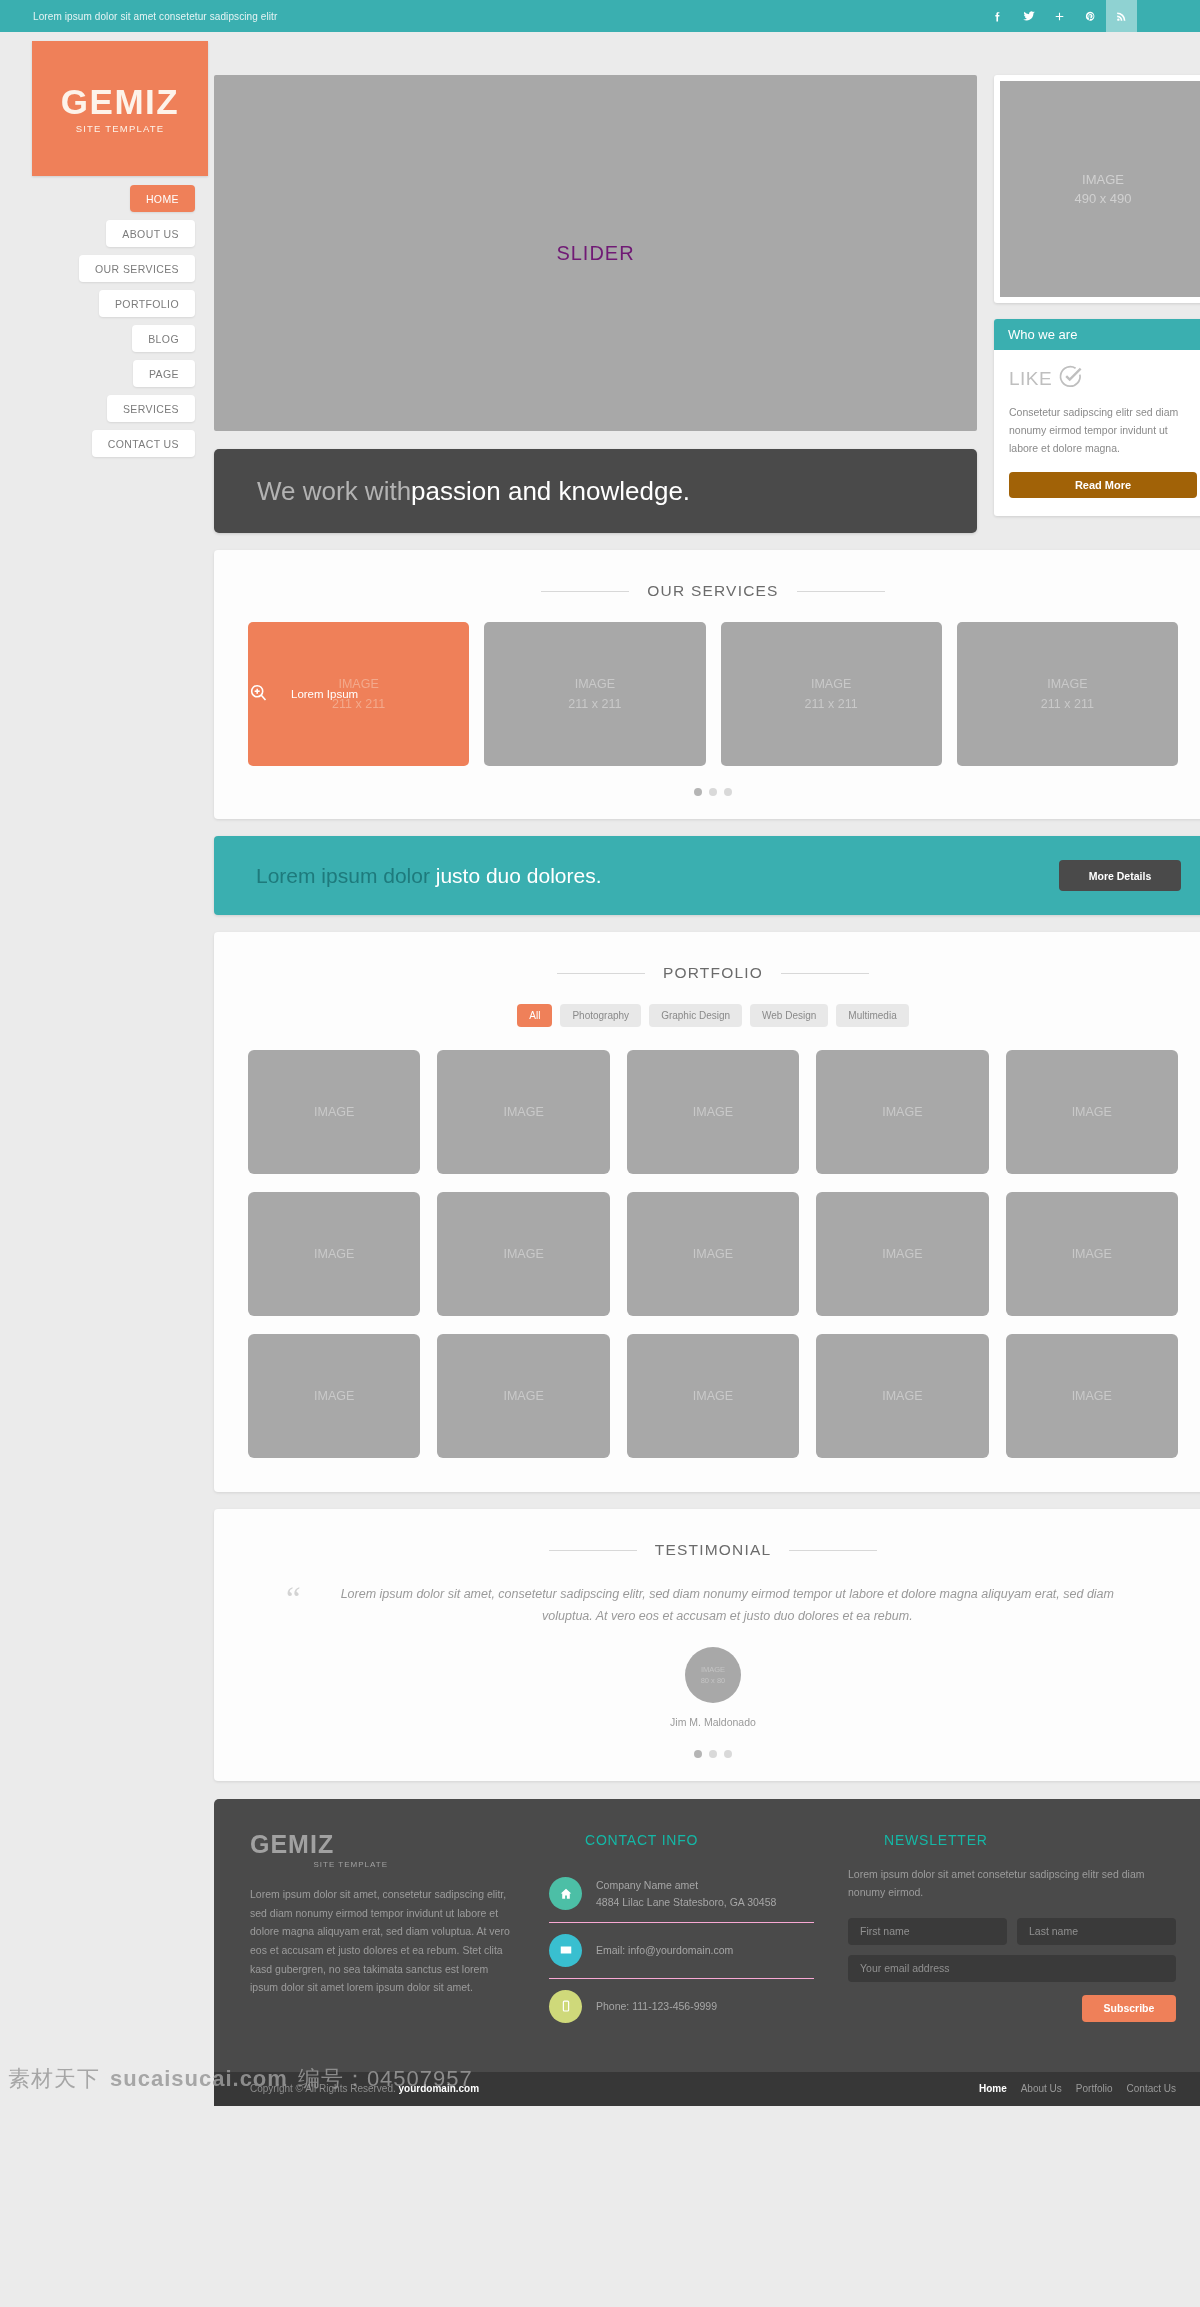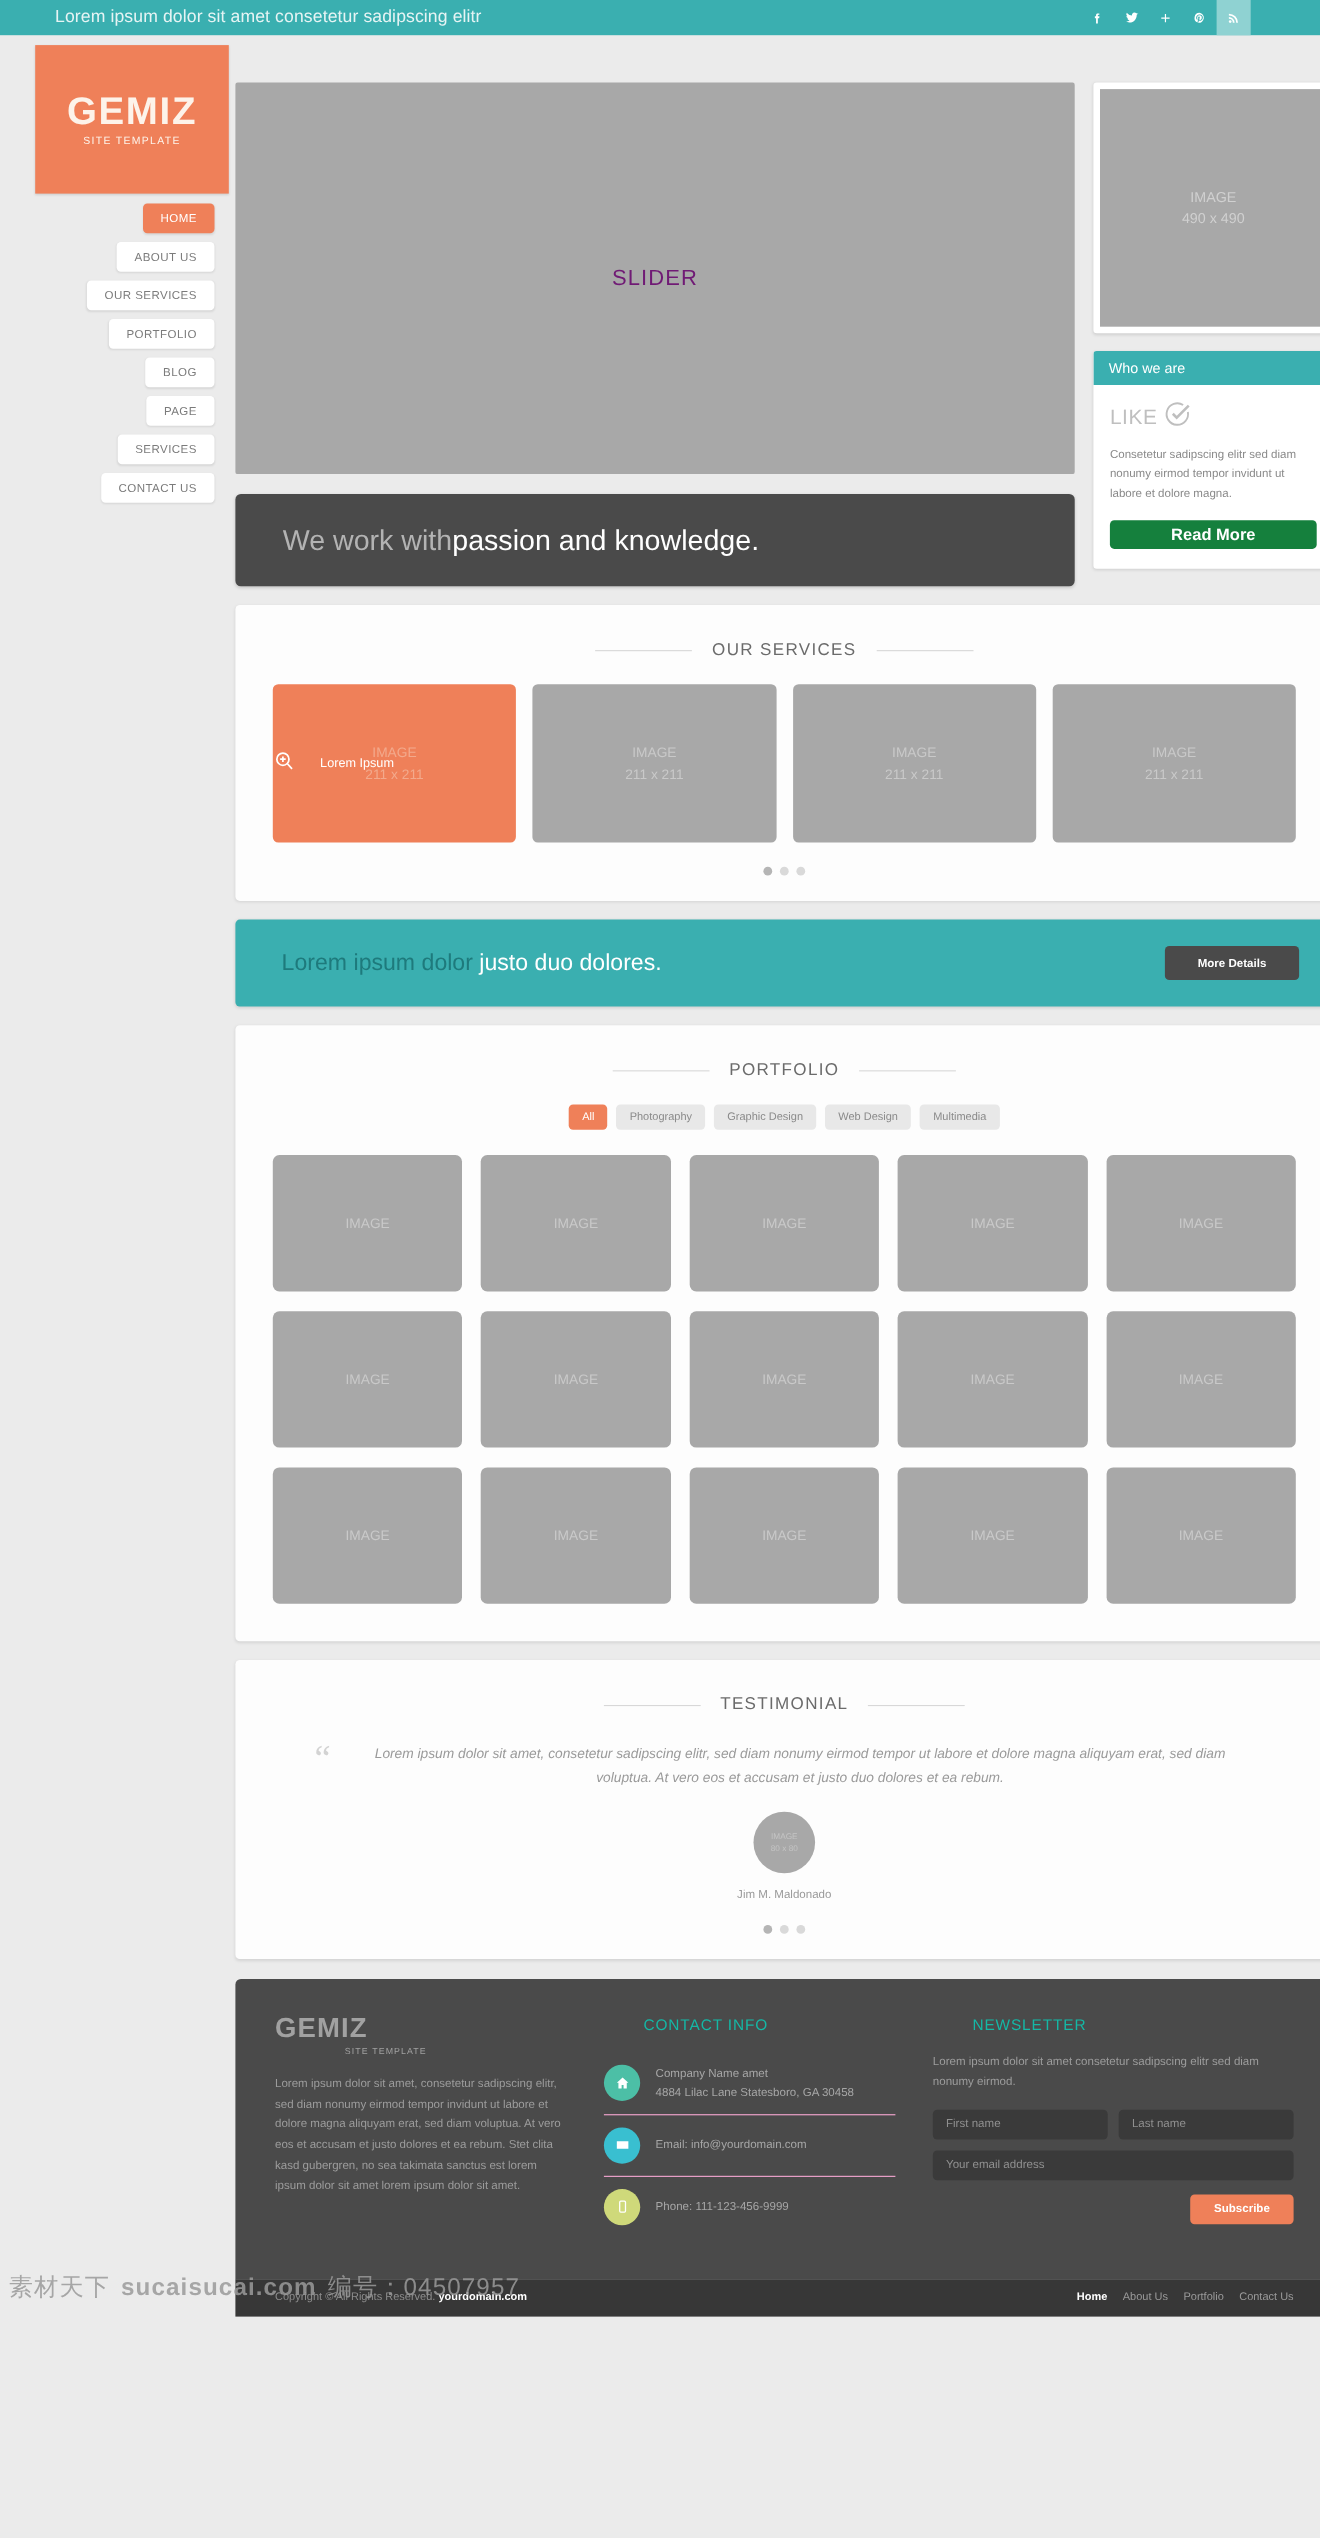--- a/index.html
+++ b/index.html
@@ -18,22 +18,22 @@
     height: 32px;
     background: #3aafb0;
     display: flex;
     align-items: center;
     justify-content: space-between;
     position: relative;
     z-index: 5;
   }
   .topbar-text {
     color: #e6f4f4;
-    font-size: 16px;
-    padding-left: 50px;
+    font-size: 10px;
+    padding-left: 33px;
     letter-spacing: .1px;
     white-space: nowrap;
   }
   .social {
     display: flex;
     height: 32px;
     margin-right: 63px;
   }
   .social-item {
     width: 31px;
@@ -205,26 +205,26 @@
   }
   .whowe-text {
     color: #8a8a8a;
     font-size: 10.5px;
     line-height: 1.72;
   }
   .btn-read {
     margin-top: 15px;
     display: block;
     width: 100%;
-    background: #15803d;
+    background: #a16207;
     color: #ffffff;
     border: none;
     border-radius: 4px;
     height: 26px;
-    font-size: 15px;
+    font-size: 11px;
     font-weight: bold;
     font-family: "Liberation Sans", sans-serif;
     cursor: pointer;
   }
 
   
   .card {
     background: #fdfdfd;
     border-radius: 4px;
     margin-top: 17px;

